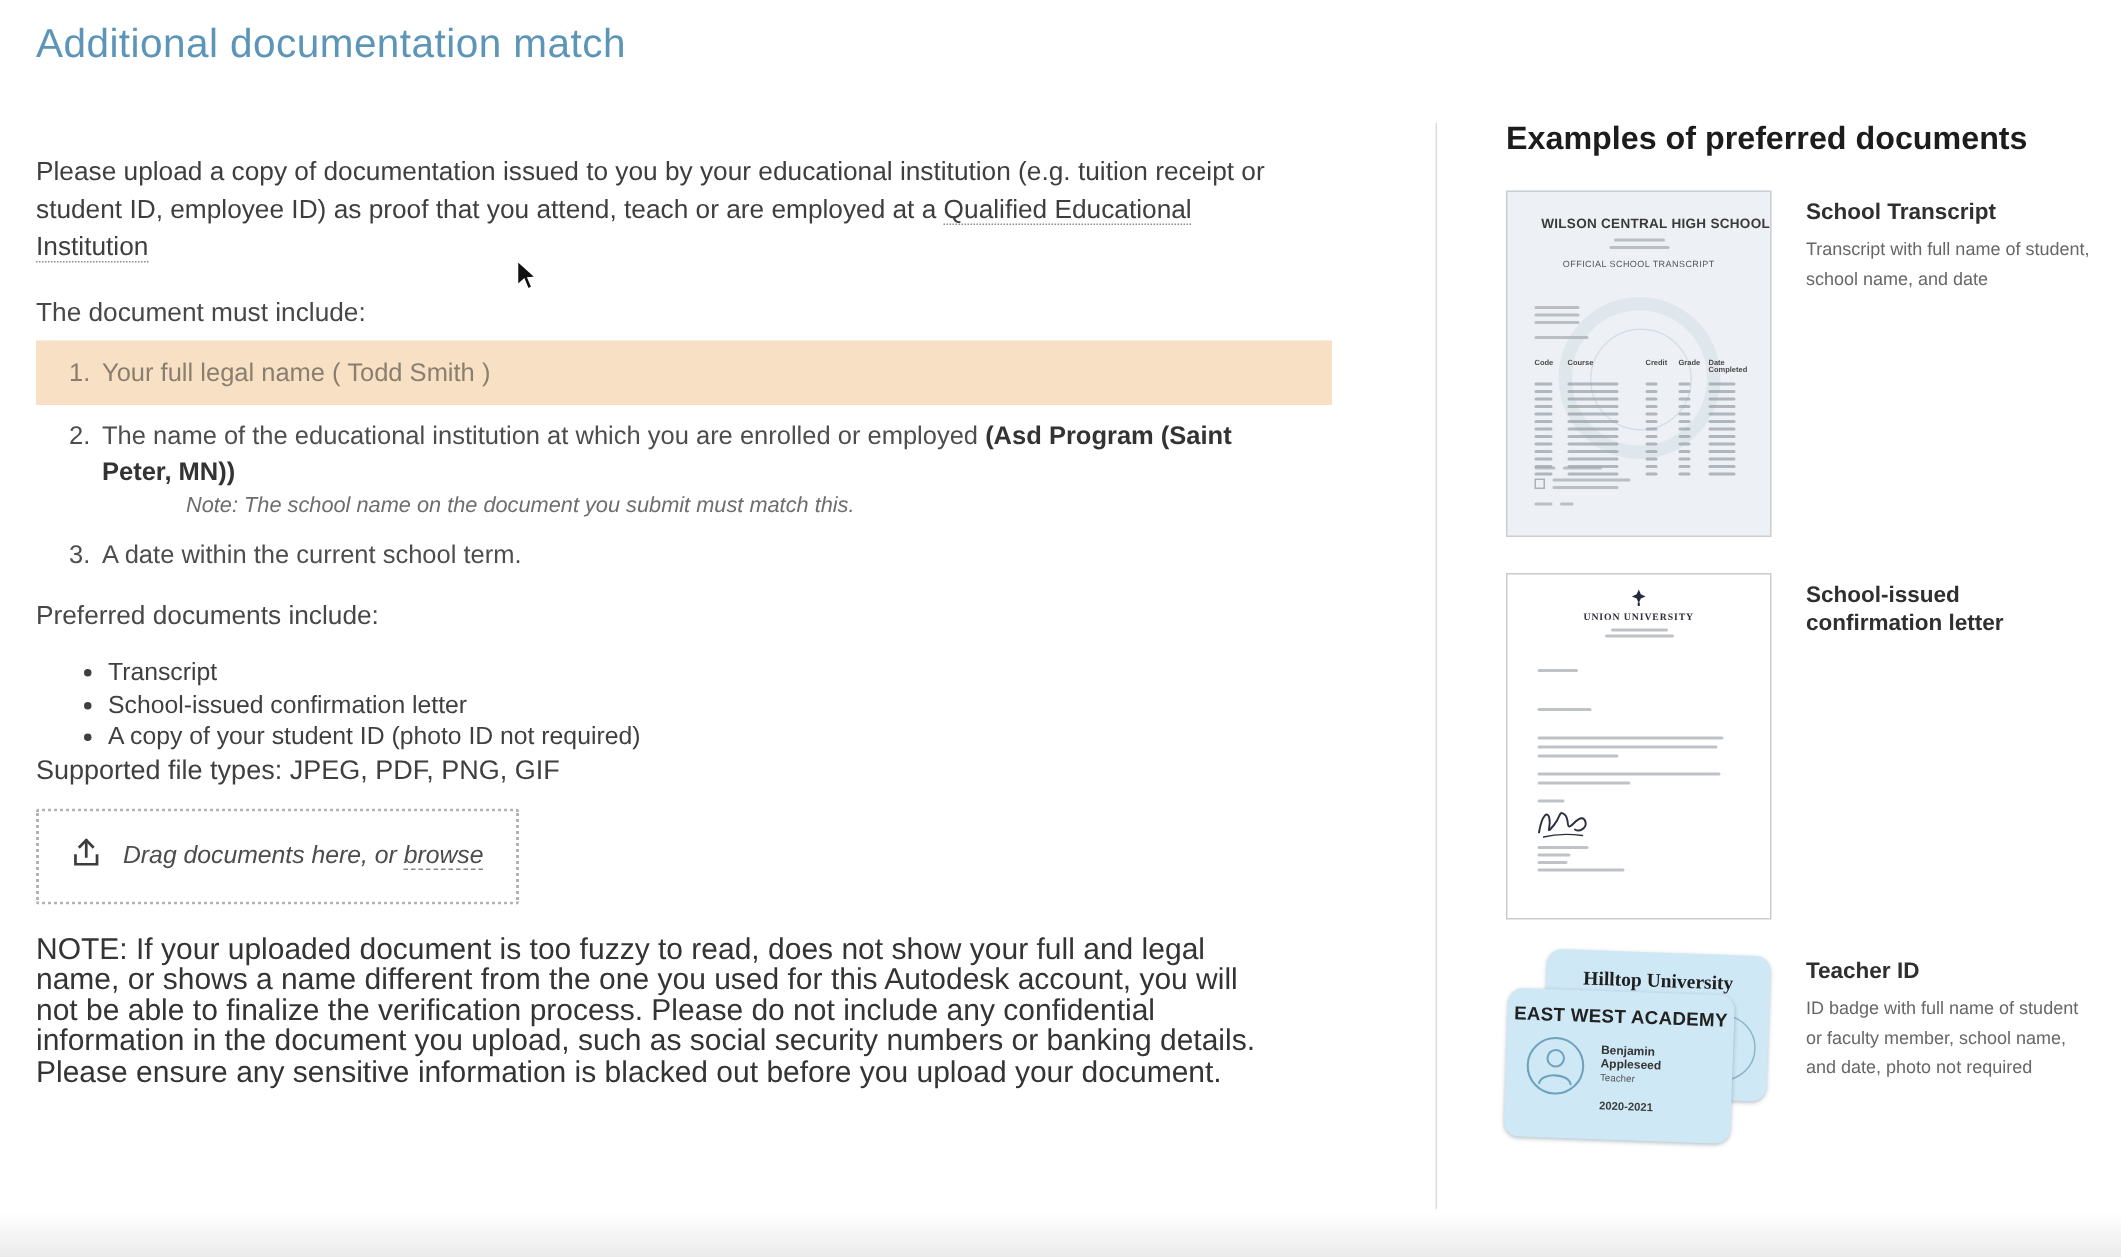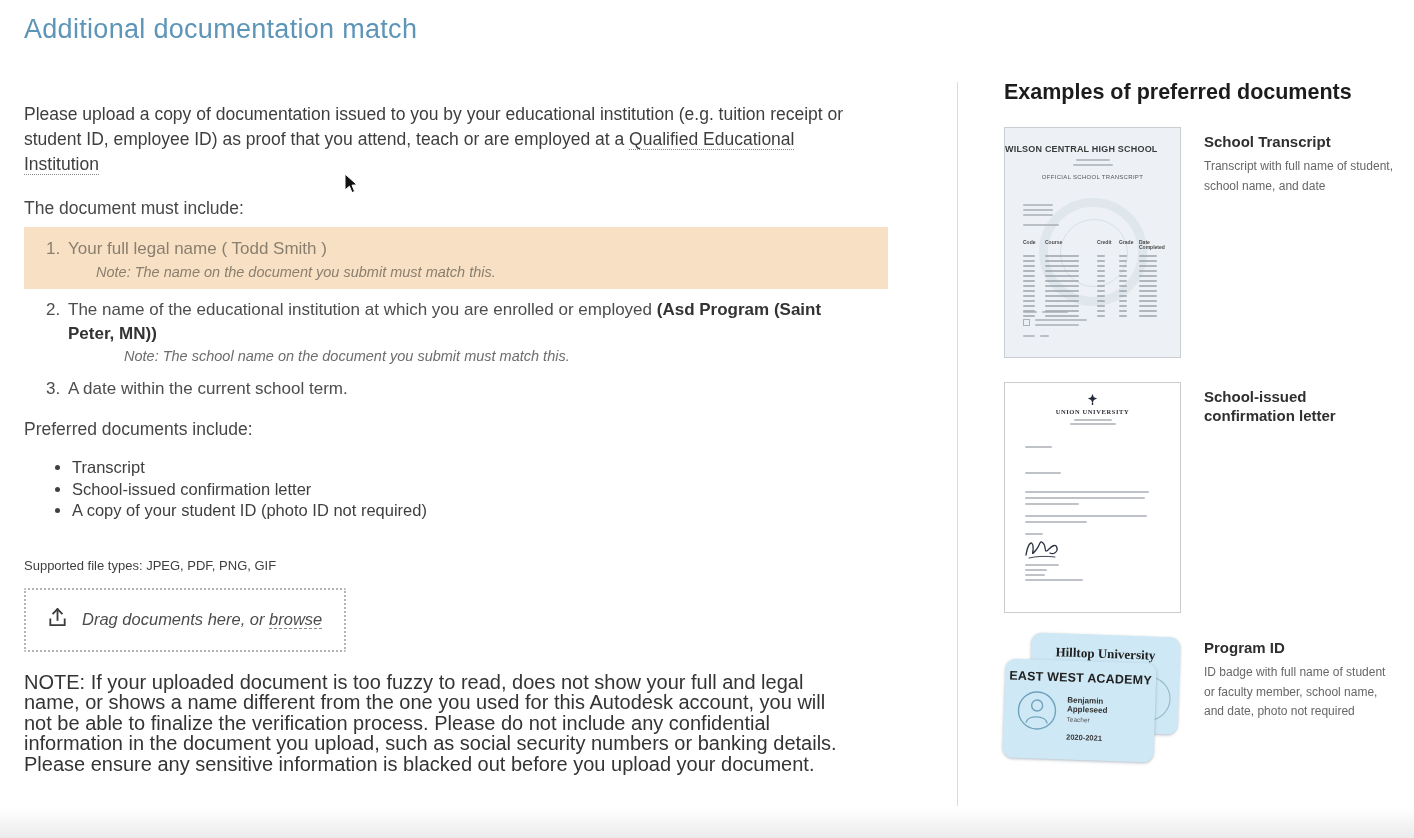--- a/index.html
+++ b/index.html
@@ -23,40 +23,40 @@
   .req .num { position:absolute; left:22px; }
   .highlight-box .req { color:#8a7f6e; }
   .req-note { margin:2px 0 0 72px; font-size:14.5px; font-style:italic; color:#6d6d6d; }
   .highlight-box .req-note { color:#8a7f6e; margin-top:3px; }
   .req-bold { font-weight:bold; color:#333; }
   .req2 { margin-top:9px; }
   .req3 { margin-top:13px; }
   .preferred-heading { margin-top:18px; }
   ul.preferred { margin-top:17px; padding-left:48px; list-style:disc; }
   ul.preferred li { font-size:16.5px; line-height:21.5px; color:#3f3f3f; }
-  .supported { margin-top:36px; font-size:13px; color:#3f3f3f; }
+  .supported { font-size:18px; color:#3f3f3f; }
   .dropzone { margin-top:15px; width:322px; height:64px; border:2px dotted #b3b3b3; border-radius:2px;
     display:flex; align-items:center; padding-left:20px; gap:13px; cursor:pointer; background:#fff; }
   .dropzone-text { font-size:16.5px; font-style:italic; color:#4c4c4c; }
   .browse-link { color:#4c4c4c; border-bottom:1px dashed #8a8a8a; cursor:pointer; }
   .note-para { margin-top:20px; width:814px; font-size:20px; line-height:20.5px; color:#343434; position:relative; z-index:2; }
   
   .divider { position:absolute; left:957px; top:82px; width:1px; height:724px; background:#dcdcdc; }
   
   .sidebar { position:absolute; left:1004px; top:80px; width:392px; }
   .examples-heading { font-size:21.5px; font-weight:bold; color:#1c1c1c; }
   .example-row { display:flex; gap:23px; align-items:flex-start; }
   .row1 { margin-top:22px; } .row2 { margin-top:24px; } .row3 { margin-top:20px; }
   .caption { width:192px; padding-top:5px; }
   .caption h3 { font-size:15px; font-weight:bold; color:#2f2f2f; line-height:19px; margin-bottom:6px; }
   .caption p { font-size:12px; color:#676767; line-height:19.5px; }
   
   .thumb { width:177px; flex:0 0 177px; }
   .thumb-transcript { height:231px; background:#edf1f5; border:1px solid #c9ced3; position:relative; overflow:hidden; }
-  .tt-school { margin-top:16px; text-align:left; font-size:9px; font-weight:bold; color:#3a3a3a; letter-spacing:.2px; }
+  .tt-school { margin-top:16px; text-align:right; font-size:9px; font-weight:bold; color:#3a3a3a; letter-spacing:.2px; }
   .bar { background:#a4aab1; opacity:.7; height:2px; border-radius:1px; }
   .tt-addr1 { width:34px; margin:5px auto 0; } .tt-addr2 { width:40px; margin:3px auto 0; }
   .tt-subtitle { margin-top:8px; text-align:center; font-size:6px; color:#555; letter-spacing:.3px; }
   .tt-recip { position:absolute; left:18px; top:76px; }
   .tt-recip .bar { width:30px; margin-bottom:3px; }
   .tt-student { position:absolute; left:18px; top:96px; width:36px; }
   .tt-seal { position:absolute; left:34px; top:70px; width:108px; height:108px; border-radius:50%;
     border:9px solid rgba(160,182,198,.18); }
   .tt-seal::after { content:""; position:absolute; left:12px; top:12px; width:66px; height:66px;
     border-radius:50%; border:1px solid rgba(160,182,198,.3); }
@@ -126,21 +126,20 @@
 
   <p class="intro"><span>Please upload a copy of documentation issued to you by your educational institution (e.g. tuition receipt or student ID, employee ID) as proof that you attend, teach or are employed at a </span><a class="link-dotted">Qualified Educational Institution</a></p>
 
 
   <p class="section-label">The document must include:</p>
 
   <div class="highlight-box">
     <div class="req">
       <span class="num">1.</span><span>Your full legal name ( Todd Smith )</span>
     </div>
-    <div class="req-note">Note: The name on the document you submit must match this.</div>
   </div>
 
   <div class="req req2">
     <span class="num">2.</span><span>The name of the educational institution at which you are enrolled or employed </span><span class="req-bold">(Asd Program (Saint Peter, MN))</span>
   </div>
   <div class="req-note" style="margin-left:100px;">Note: The school name on the document you submit must match this.</div>
 
   <div class="req req3">
     <span class="num">3.</span><span>A date within the current school term.</span>
   </div>
@@ -365,21 +364,21 @@
           </span>
           <span class="id-info">
             <div class="id-name">Benjamin Appleseed</div>
             <div class="id-role">Teacher</div>
             <div class="id-years">2020-2021</div>
           </span>
         </div>
       </div>
     </div>
     <div class="caption">
-      <h3>Program ID</h3>
+      <h3>Teacher ID</h3>
       <p>ID badge with full name of student or faculty member, school name, and date, photo not required</p>
     </div>
   </div>
 </div>
 
 <div class="cursor">
   <svg width="15" height="22" viewBox="0 0 15 22">
     <path d="M1 1 L1 17 L5.4 13.2 L8 19.6 L10.6 18.4 L8 12.2 L13 11.8 Z" fill="#111" stroke="#fff" stroke-width="1"></path>
   </svg>
 </div>

